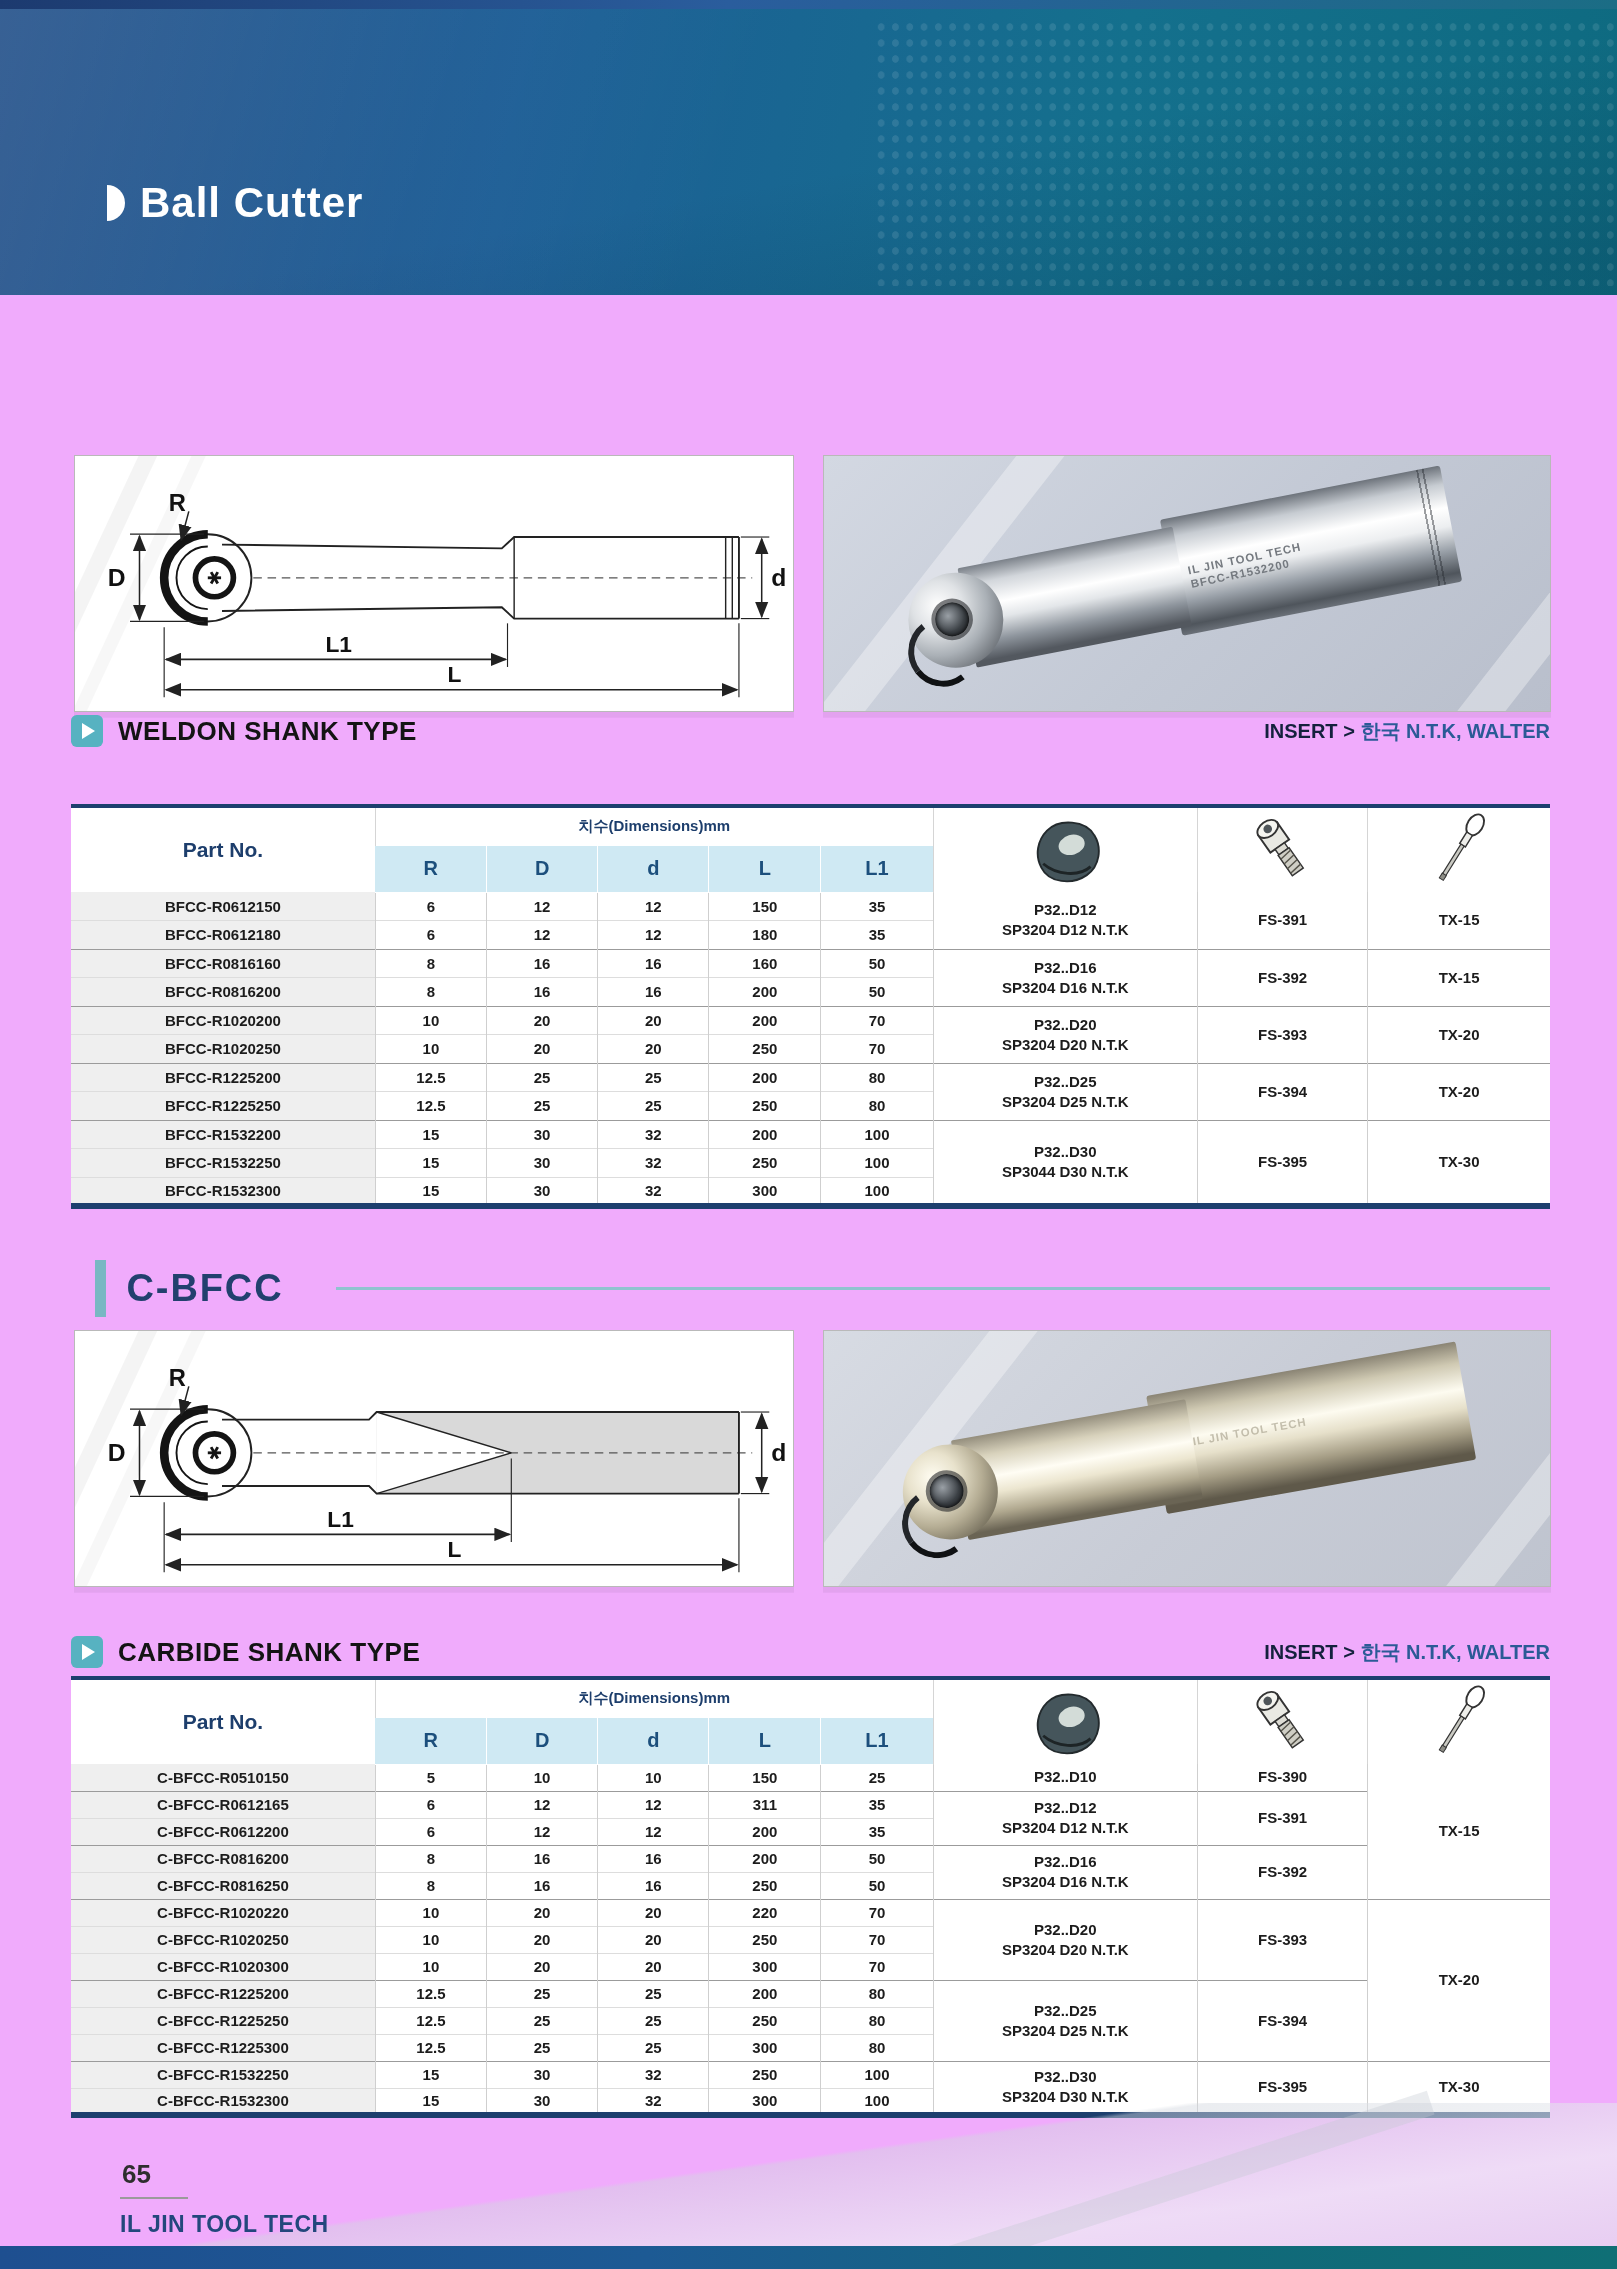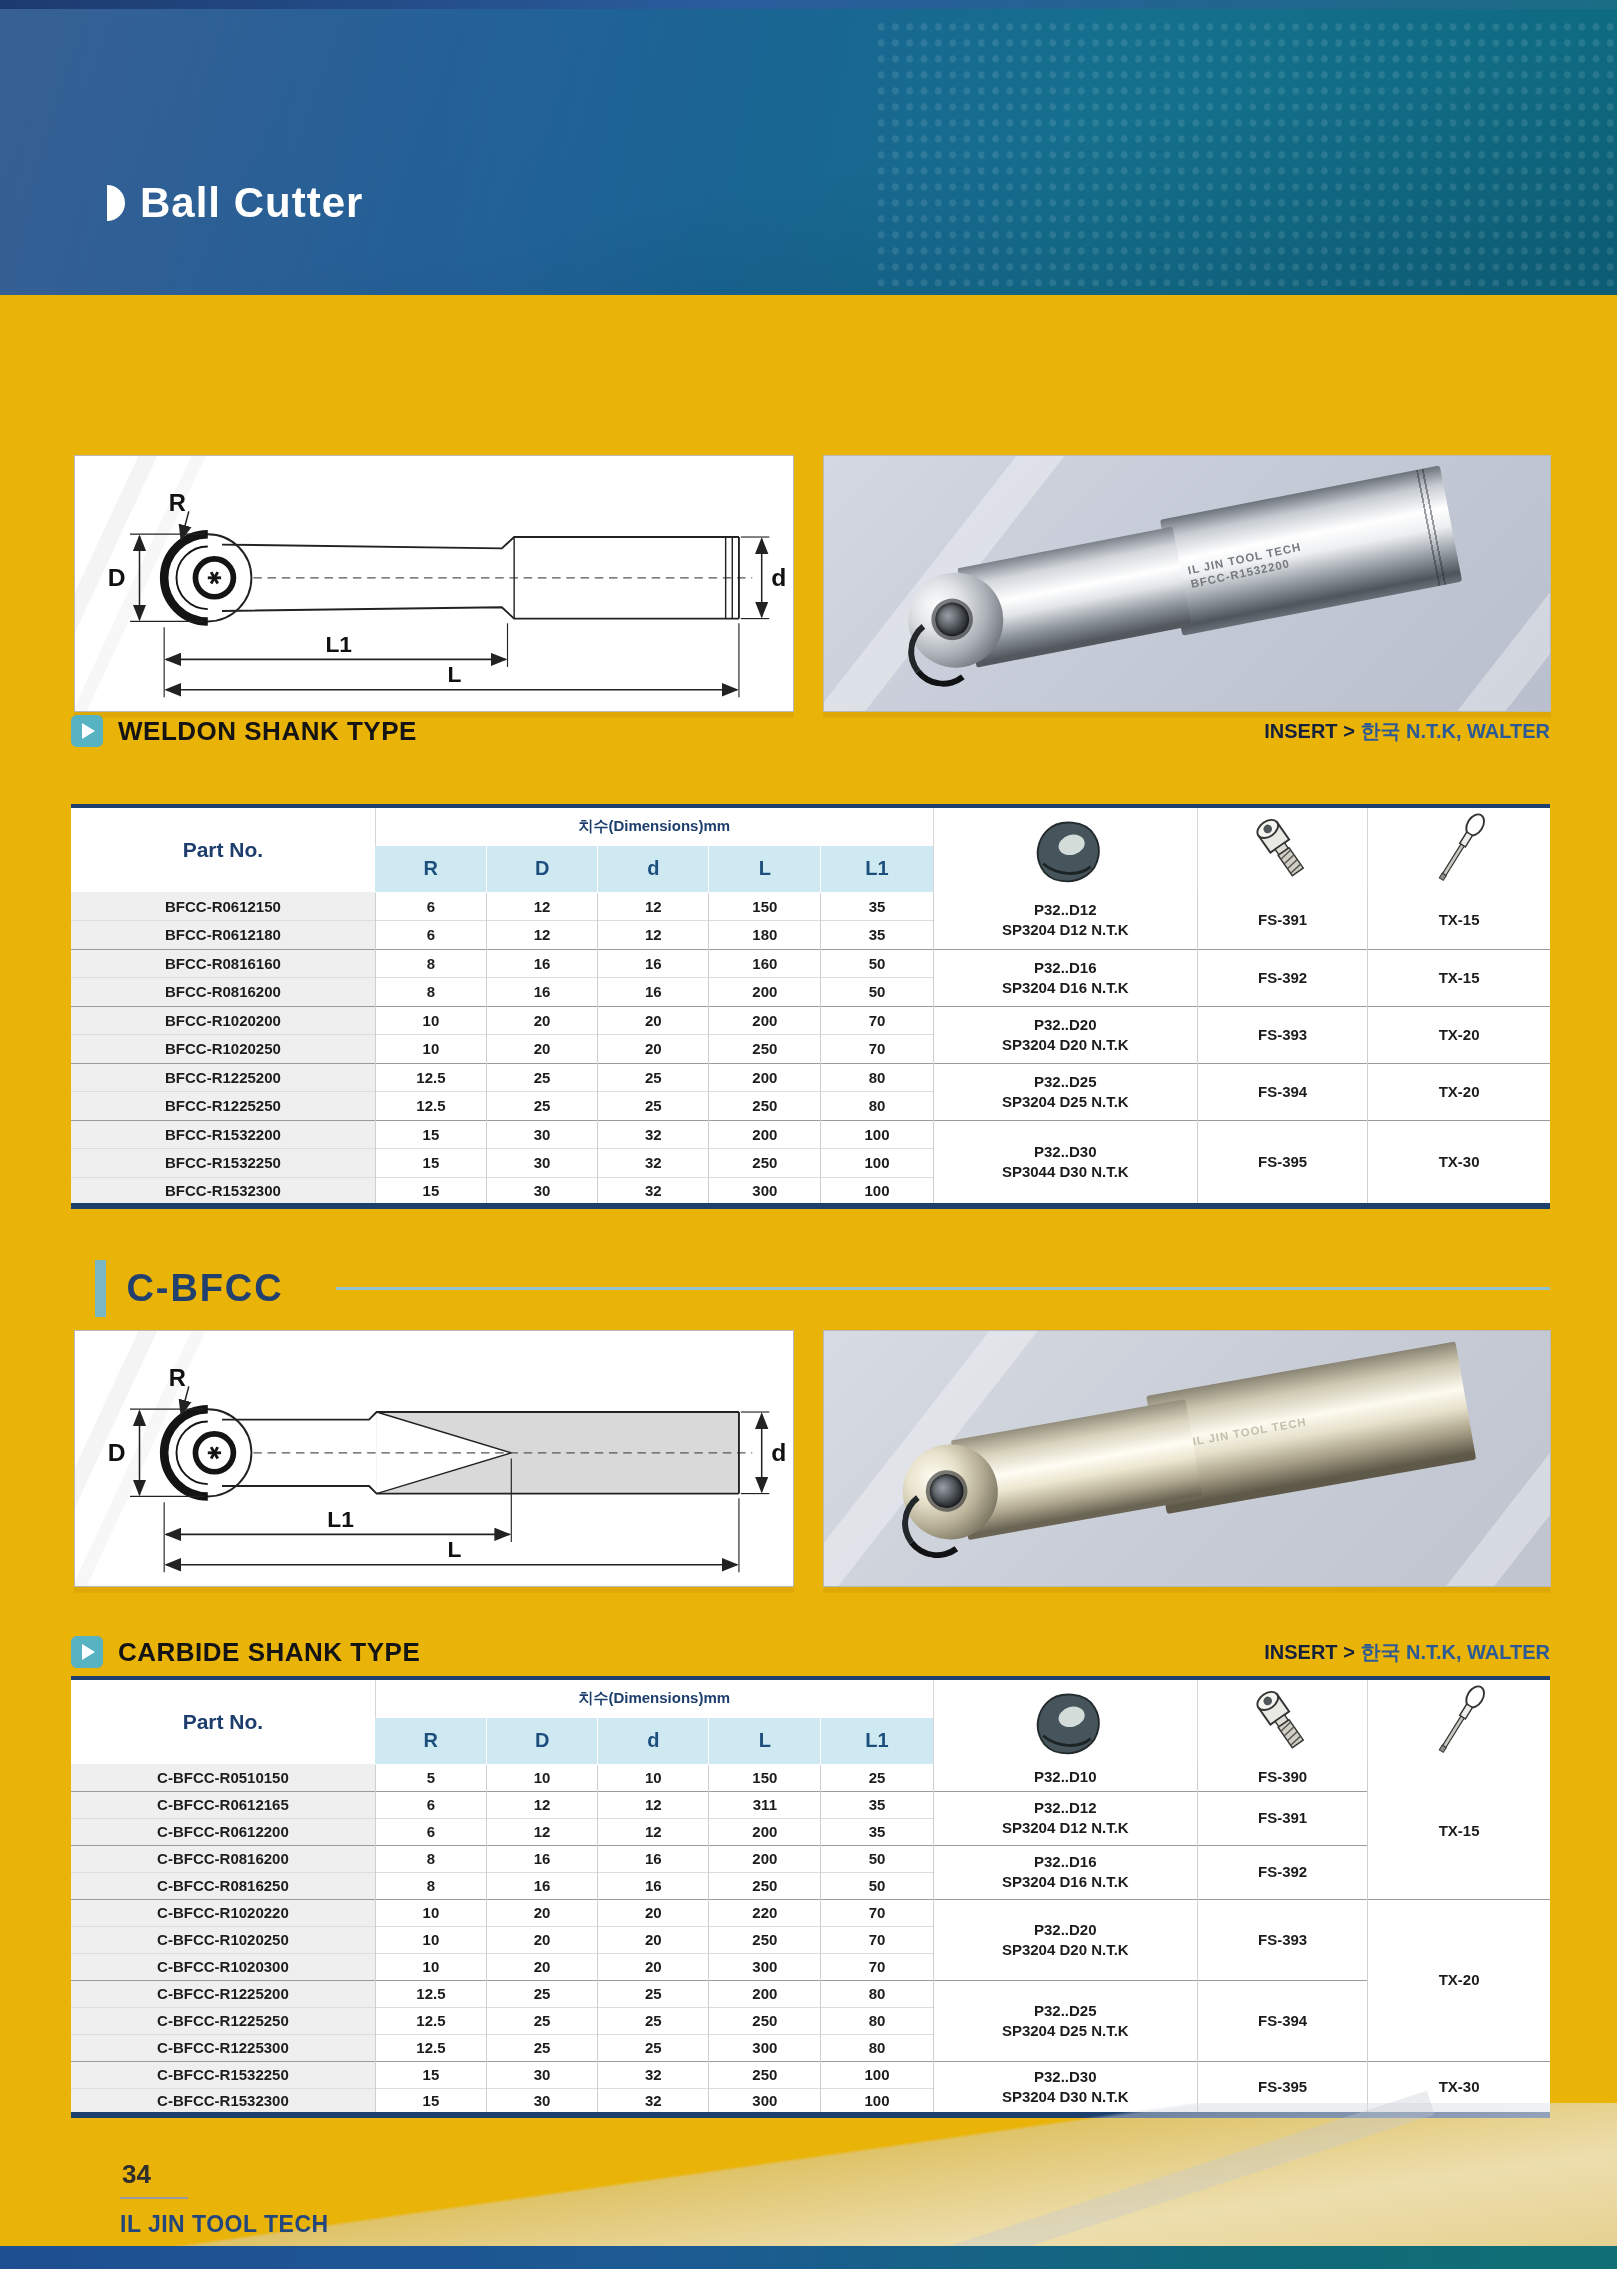--- a/index.html
+++ b/index.html
@@ -1,17 +1,17 @@
 <!DOCTYPE html>
 <html style="font-size:15px"><head>
 <meta charset="utf-8">
 <style>
   * { margin:0; padding:0; box-sizing:border-box; }
   body { background:#ffffff; font-family:"Liberation Sans", sans-serif; }
-  .page { position:relative; width:1618px; height:2269px; background:#eab308; overflow:hidden; }
+  .page { position:relative; width:1618px; height:2269px; background:#f0abfc; overflow:hidden; }
 
   
   .hdr { position:absolute; top:0; left:0; width:100%; height:295px;
          background:linear-gradient(100deg,#1c4b86 0%,#1d5e96 32%,#14708d 68%,#0e6a80 100%); }
   .hdr-topstrip { position:absolute; top:0; left:0; width:100%; height:8.6px;
          background:linear-gradient(90deg,#1c3a6f,#2a5d9d 45%,#1b6d85); }
   .hdr-swoosh { position:absolute; inset:0;
          background:linear-gradient(108deg, rgba(255,255,255,0.12) 0%, rgba(255,255,255,0.03) 28%, transparent 46%),
                     linear-gradient(170deg, transparent 55%, rgba(6,40,66,0.20) 92%); }
   .hdr-dots { position:absolute; left:54%; right:0; top:19px; bottom:9.5px;
@@ -694,19 +694,19 @@
           <td class="dim-cell">32</td>
           <td class="dim-cell">300</td>
           <td class="dim-cell">100</td>
         </tr>
       </tbody>
   </table>
 
   <div class="waves">
     <div class="wave-streak"></div>
   </div>
-  <div class="pageno">34</div>
+  <div class="pageno">65</div>
   <div class="pageno-rule"></div>
   <div class="brand">IL JIN TOOL TECH</div>
   <div class="bottom-bar"></div>
 
 </div>
 
 
 </body></html>

